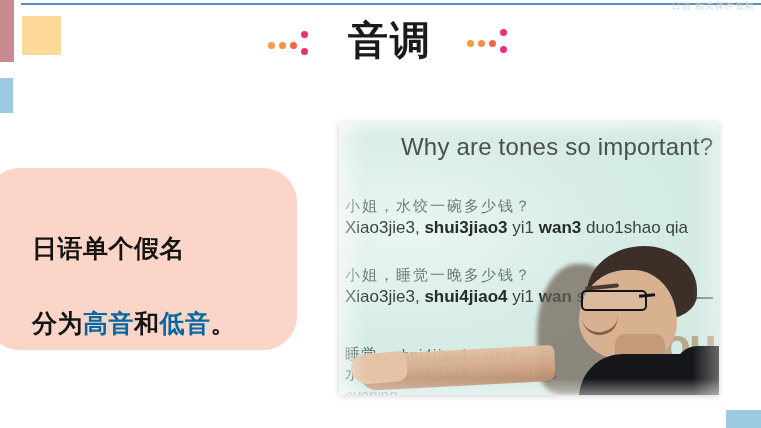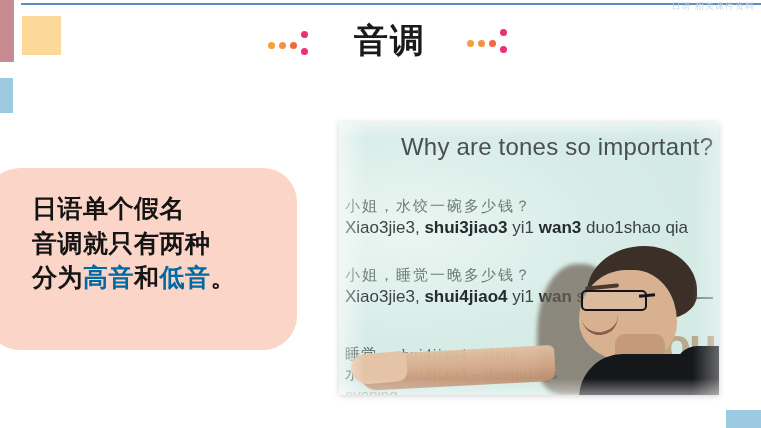--- a/index.html
+++ b/index.html
@@ -79,21 +79,21 @@
     position: absolute;
     left: 255px;
     top: 14px;
     width: 270px;
     height: 52px;
     display: flex;
     align-items: center;
     justify-content: center;
   }
   .title-text {
-    font-size: 34px;
+    font-size: 40px;
     font-weight: bold;
     color: #1a1a1a;
     letter-spacing: 2px;
     line-height: 1;
     white-space: nowrap;
     font-family: "Liberation Sans", sans-serif;
   }
   .dots {
     position: absolute;
     width: 48px;
@@ -130,20 +130,21 @@
     width: 250px;
   }
   .cline {
     font-size: 25px;
     font-weight: bold;
     color: #141414;
     line-height: 1.38;
     letter-spacing: 0.5px;
     white-space: nowrap;
     font-family: "Liberation Sans", sans-serif;
+    margin-top: 40px;
   }
   .hi { color: #0369a1; }
   .period { font-weight: bold; color: #141414; }
 
   
   .photo {
     position: absolute;
     left: 339px;
     top: 122px;
     width: 380px;
@@ -370,21 +371,20 @@
         <span class="dot d2"></span>
         <span class="dot d3"></span>
       <span class="dot d4"></span>
         <span class="dot d5"></span>
     </div>
   </div>
 
   <div class="callout">
     <div class="callout-lines">
       <div class="cline">日语单个假名</div>
-      <div class="cline">音调就只有两种</div>
       <div class="cline">
         <span>分为</span><span class="hi">高音</span><span>和</span><span class="hi">低音</span><span class="period">。</span>
       </div>
     </div>
   </div>
 
   <div class="photo">
     <div class="photo-inner"></div>
 
     <div class="slide-title">Why are tones so important?</div>

